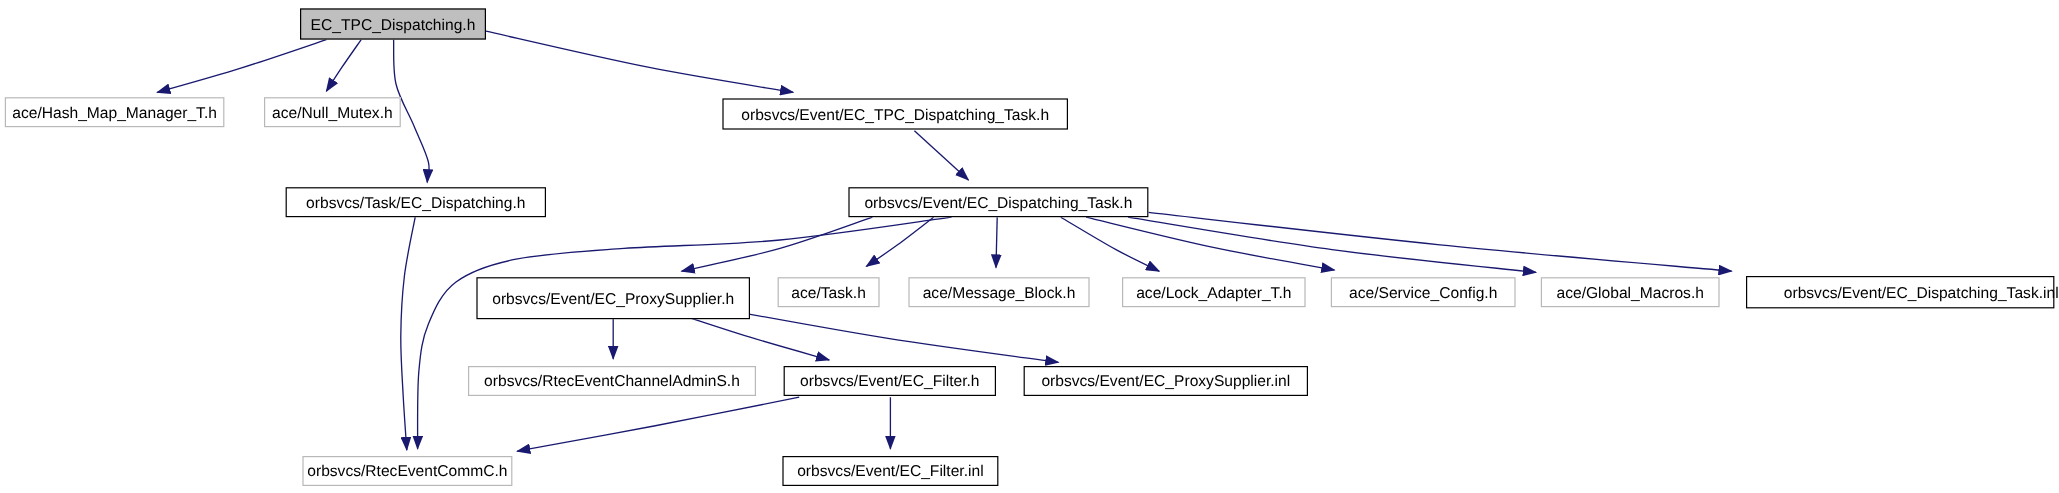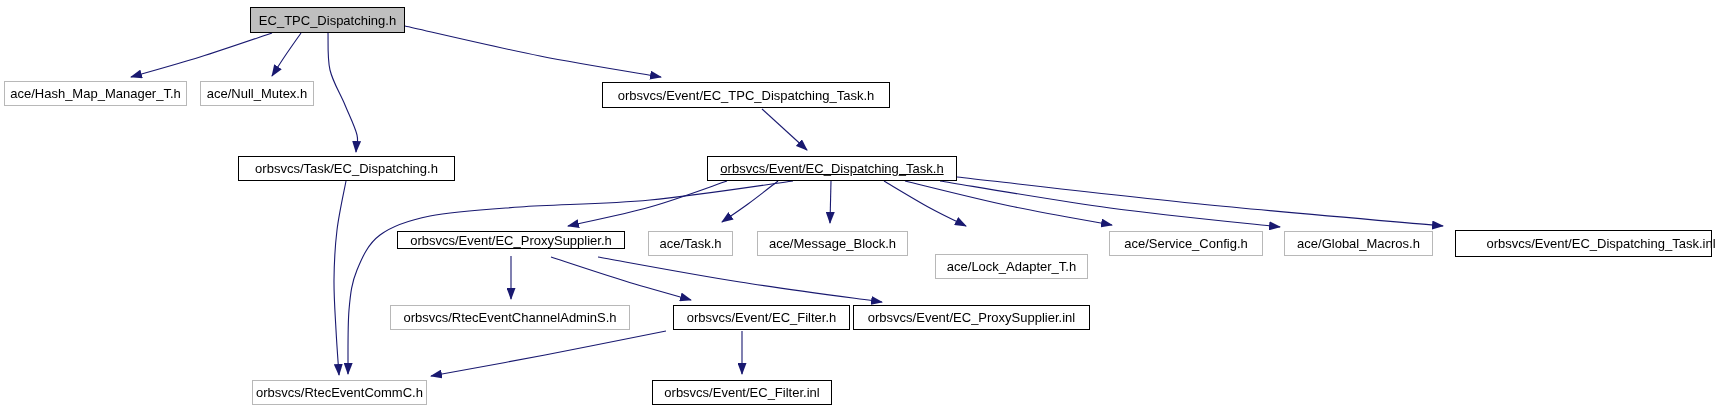--- a/index.html
+++ b/index.html
@@ -51,30 +51,30 @@
         <path d="M511,256 L511,299" class="edge" marker-end="url(#arrowhead)"></path>
         <path d="M551,257C563.3333333333334,261 601.6666666666666,273.8333333333333 625,281C648.3333333333334,288.1666666666667 680,296.8333333333333 691,300" class="edge" marker-end="url(#arrowhead)"></path>
         <path d="M598,257C621.6666666666666,261.1666666666667 692.6666666666666,274.5 740,282C787.3333333333334,289.5 858.3333333333334,298.6666666666667 882,302" class="edge" marker-end="url(#arrowhead)"></path>
         <path d="M666,331C645.8333333333334,335 584.1666666666666,347.5 545,355C505.8333333333333,362.5 450,372.5 431,376" class="edge" marker-end="url(#arrowhead)"></path>
         <path d="M742,331 L742,374" class="edge" marker-end="url(#arrowhead)"></path>
       </g>
   </svg>
   <div id="node-layer">
       <div class="node root" style="left: 250px; top: 7px; width: 155px; height: 26px;">EC_TPC_Dispatching.h</div>
       <div class="node ext" style="left: 4px; top: 81px; width: 183px; height: 25px;">ace/Hash_Map_Manager_T.h</div>
-      <div class="node ext" style="left: 200px; top: 81px; width: 114px; height: 25px; text-align: right;">ace/Null_Mutex.h</div>
+      <div class="node ext" style="left: 220px; top: 81px; width: 114px; height: 25px; text-align: right;">ace/Null_Mutex.h</div>
       <div class="node doc" style="left: 602px; top: 82px; width: 288px; height: 26px;">orbsvcs/Event/EC_TPC_Dispatching_Task.h</div>
       <div class="node doc" style="left: 238px; top: 156px; width: 217px; height: 25px;">orbsvcs/Task/EC_Dispatching.h</div>
-      <div class="node doc" style="left: 707px; top: 156px; width: 250px; height: 25px; text-decoration: underline;">orbsvcs/Event/EC_Dispatching_Task.h</div>
-      <div class="node doc" style="left: 397px; top: 231px; width: 228px; height: 18px;">orbsvcs/Event/EC_ProxySupplier.h</div>
+      <div class="node doc" style="left: 707px; top: 156px; width: 250px; height: 25px;">orbsvcs/Event/EC_Dispatching_Task.h</div>
+      <div class="node doc" style="left: 397px; top: 231px; width: 228px; height: 35px;">orbsvcs/Event/EC_ProxySupplier.h</div>
       <div class="node ext" style="left: 648px; top: 231px; width: 85px; height: 25px; text-align: right;">ace/Task.h</div>
       <div class="node ext" style="left: 757px; top: 231px; width: 151px; height: 25px;">ace/Message_Block.h</div>
-      <div class="node ext" style="left: 935px; top: 231px; width: 153px; height: 25px; margin-top: 23px;">ace/Lock_Adapter_T.h</div>
+      <div class="node ext" style="left: 935px; top: 231px; width: 153px; height: 25px;">ace/Lock_Adapter_T.h</div>
       <div class="node ext" style="left: 1109px; top: 231px; width: 154px; height: 25px;">ace/Service_Config.h</div>
       <div class="node ext" style="left: 1284px; top: 231px; width: 149px; height: 25px;">ace/Global_Macros.h</div>
       <div class="node doc" style="left: 1455px; top: 230px; width: 257px; height: 27px; padding-left: 35px;">orbsvcs/Event/EC_Dispatching_Task.inl</div>
       <div class="node ext" style="left: 390px; top: 305px; width: 240px; height: 25px; text-align: center;">orbsvcs/RtecEventChannelAdminS.h</div>
-      <div class="node doc" style="left: 653px; top: 305px; width: 177px; height: 25px; margin-left: 20px;">orbsvcs/Event/EC_Filter.h</div>
+      <div class="node doc" style="left: 653px; top: 305px; width: 177px; height: 25px;">orbsvcs/Event/EC_Filter.h</div>
       <div class="node doc" style="left: 853px; top: 305px; width: 237px; height: 25px;">orbsvcs/Event/EC_ProxySupplier.inl</div>
       <div class="node ext" style="left: 252px; top: 380px; width: 175px; height: 25px;">orbsvcs/RtecEventCommC.h</div>
       <div class="node doc" style="left: 652px; top: 380px; width: 180px; height: 25px;">orbsvcs/Event/EC_Filter.inl</div>
     </div>
 </div>
 
 </body></html>

